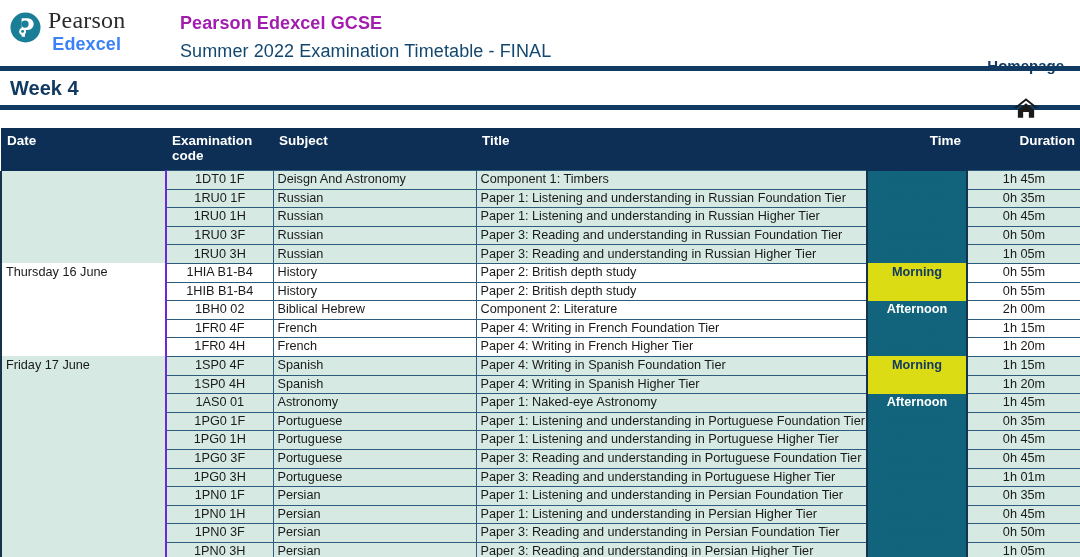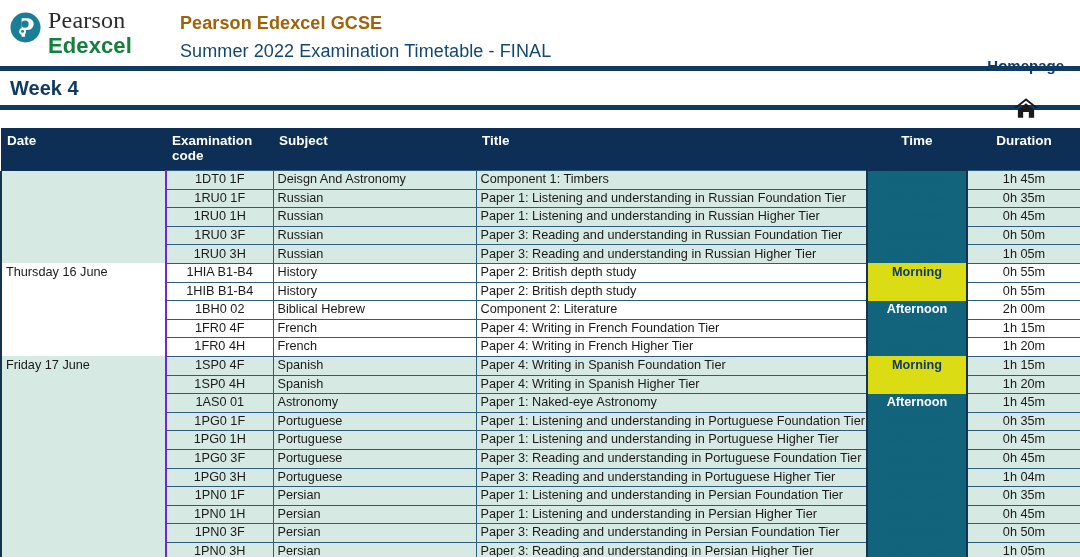--- a/index.html
+++ b/index.html
@@ -8,34 +8,34 @@
     margin: 0; padding: 0;
     width: 1080px; height: 557px;
     background: #ffffff;
     font-family: "Liberation Sans", sans-serif;
     overflow: hidden;
   }
   .page { width: 1080px; height: 557px; position: relative; background:#fff; }
 
   
   .masthead { display:flex; align-items:flex-start; padding: 8px 0 0 10px; height: 66px; }
-  .brand { display:flex; align-items:flex-start; width: 160px; flex:0 0 160px; }
+  .brand { display:flex; align-items:flex-start; width: 160px; flex:0 0 160px;text-align:center; }
   .brand-mark { width: 31px; height: 31px; flex:0 0 31px; margin-top: 4px; }
   .brand-words { margin-left: 7px; line-height: 1; }
   .brand-pearson {
     font-family: "Liberation Serif", serif;
     font-size: 24px; color: #2b2b2b; letter-spacing: .2px; display:block;
   }
   .brand-edexcel {
-    font-size: 22px; font-weight: 700; color: #15803d; display:block;
+    font-size: 18px; font-weight: 700; color: #3b82f6; display:block;
     margin-top: 3px; letter-spacing: .1px;
   }
   .titles { margin-left: 10px; padding-top: 3px; }
   .title-main {
-    font-size: 18px; font-weight: 700; color: #a16207; letter-spacing: .1px;
+    font-size: 18px; font-weight: 700; color: #a21caf; letter-spacing: .1px;
     line-height: 1.35;
   }
   .title-sub {
     font-size: 18px; font-weight: 400; color: #13476F; letter-spacing: .1px;
     line-height: 1.45; margin-top: 3px;
   }
 
   
   .rule { background:#113A63; height: 5px; width: 1080px; }
   .week-band {
@@ -58,21 +58,21 @@
   table.tt col.c-subj { width: 203px; }
   table.tt col.c-title { width: 391px; }
   table.tt col.c-time { width: 100px; }
   table.tt col.c-dur  { width: 114px; }
 
   thead th {
     background:#0D2F56; color:#ffffff; font-size: 13.5px; font-weight:700;
     text-align:left; padding: 5px 6px 7px 6px; vertical-align: top;
     height: 40px; border: none;
   }
-  thead th.ctr { text-align:center; }
+  thead th.ctr { text-align:right; }
 
   tbody td {
     font-size: 12.7px; color:#1a1a1a; height: 18.6px; line-height: 1.05;
     padding: 1px 4px; border: 1px solid #2E5C7E; white-space: nowrap; overflow: hidden;
   }
   td.date { border-left: 2px solid #17324f; border-right: 2px solid #6d28d9;
             border-top: none; border-bottom: none; font-size: 12.7px; padding-left: 4px; }
   td.code { text-align:center; border-left: 2px solid #be185d; margin-top: 16px; }
   td.subj { text-align:left; }
   td.ttl  { text-align:left; }
@@ -293,21 +293,21 @@
           <td class="ttl">Paper 3: Reading and understanding in Portuguese Foundation Tier</td>
           <td class="time afternoon"><span class="ghost">Afternoon</span></td>
           <td class="dur">0h 45m</td>
         </tr>
         <tr class="tint">
           <td class="date tint"><span class="ghost-date">Friday 17 June</span></td>
           <td class="code">1PG0 3H</td>
           <td class="subj">Portuguese</td>
           <td class="ttl">Paper 3: Reading and understanding in Portuguese Higher Tier</td>
           <td class="time afternoon"><span class="ghost">Afternoon</span></td>
-          <td class="dur">1h 04m</td>
+          <td class="dur">1h 01m</td>
         </tr>
         <tr class="tint">
           <td class="date tint"><span class="ghost-date">Friday 17 June</span></td>
           <td class="code">1PN0 1F</td>
           <td class="subj">Persian</td>
           <td class="ttl">Paper 1: Listening and understanding in Persian Foundation Tier</td>
           <td class="time afternoon"><span class="ghost">Afternoon</span></td>
           <td class="dur">0h 35m</td>
         </tr>
         <tr class="tint">

